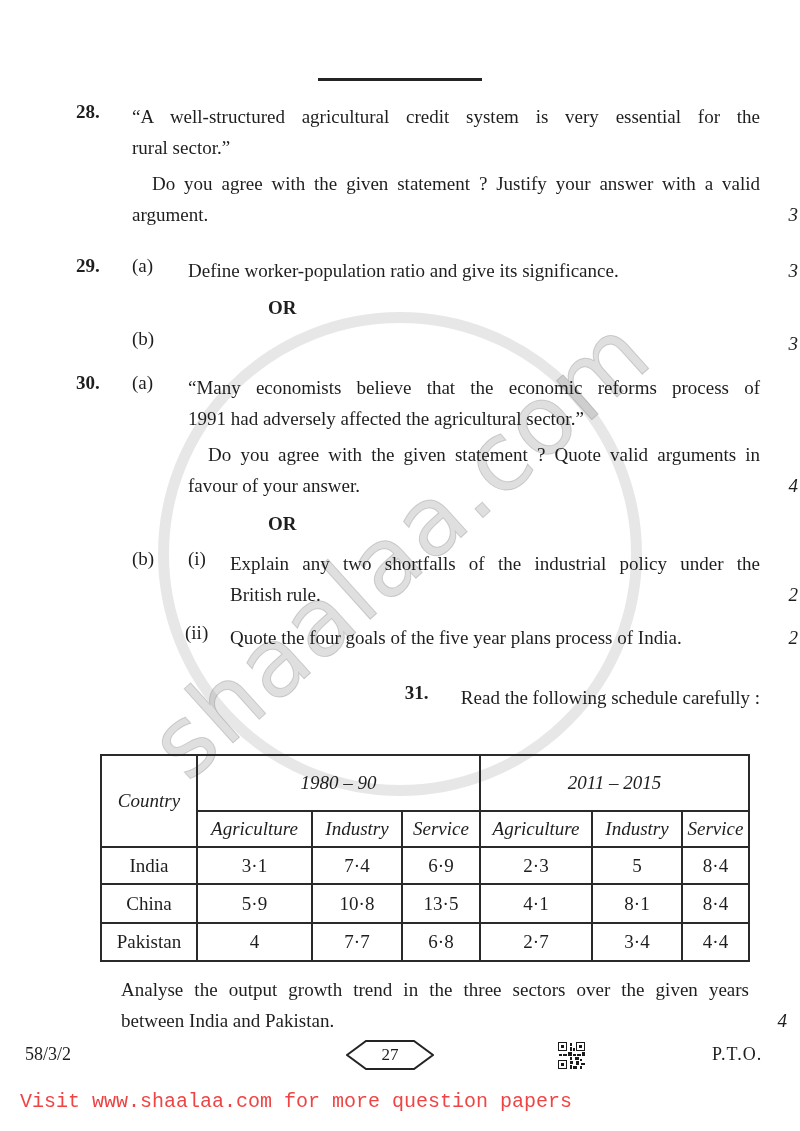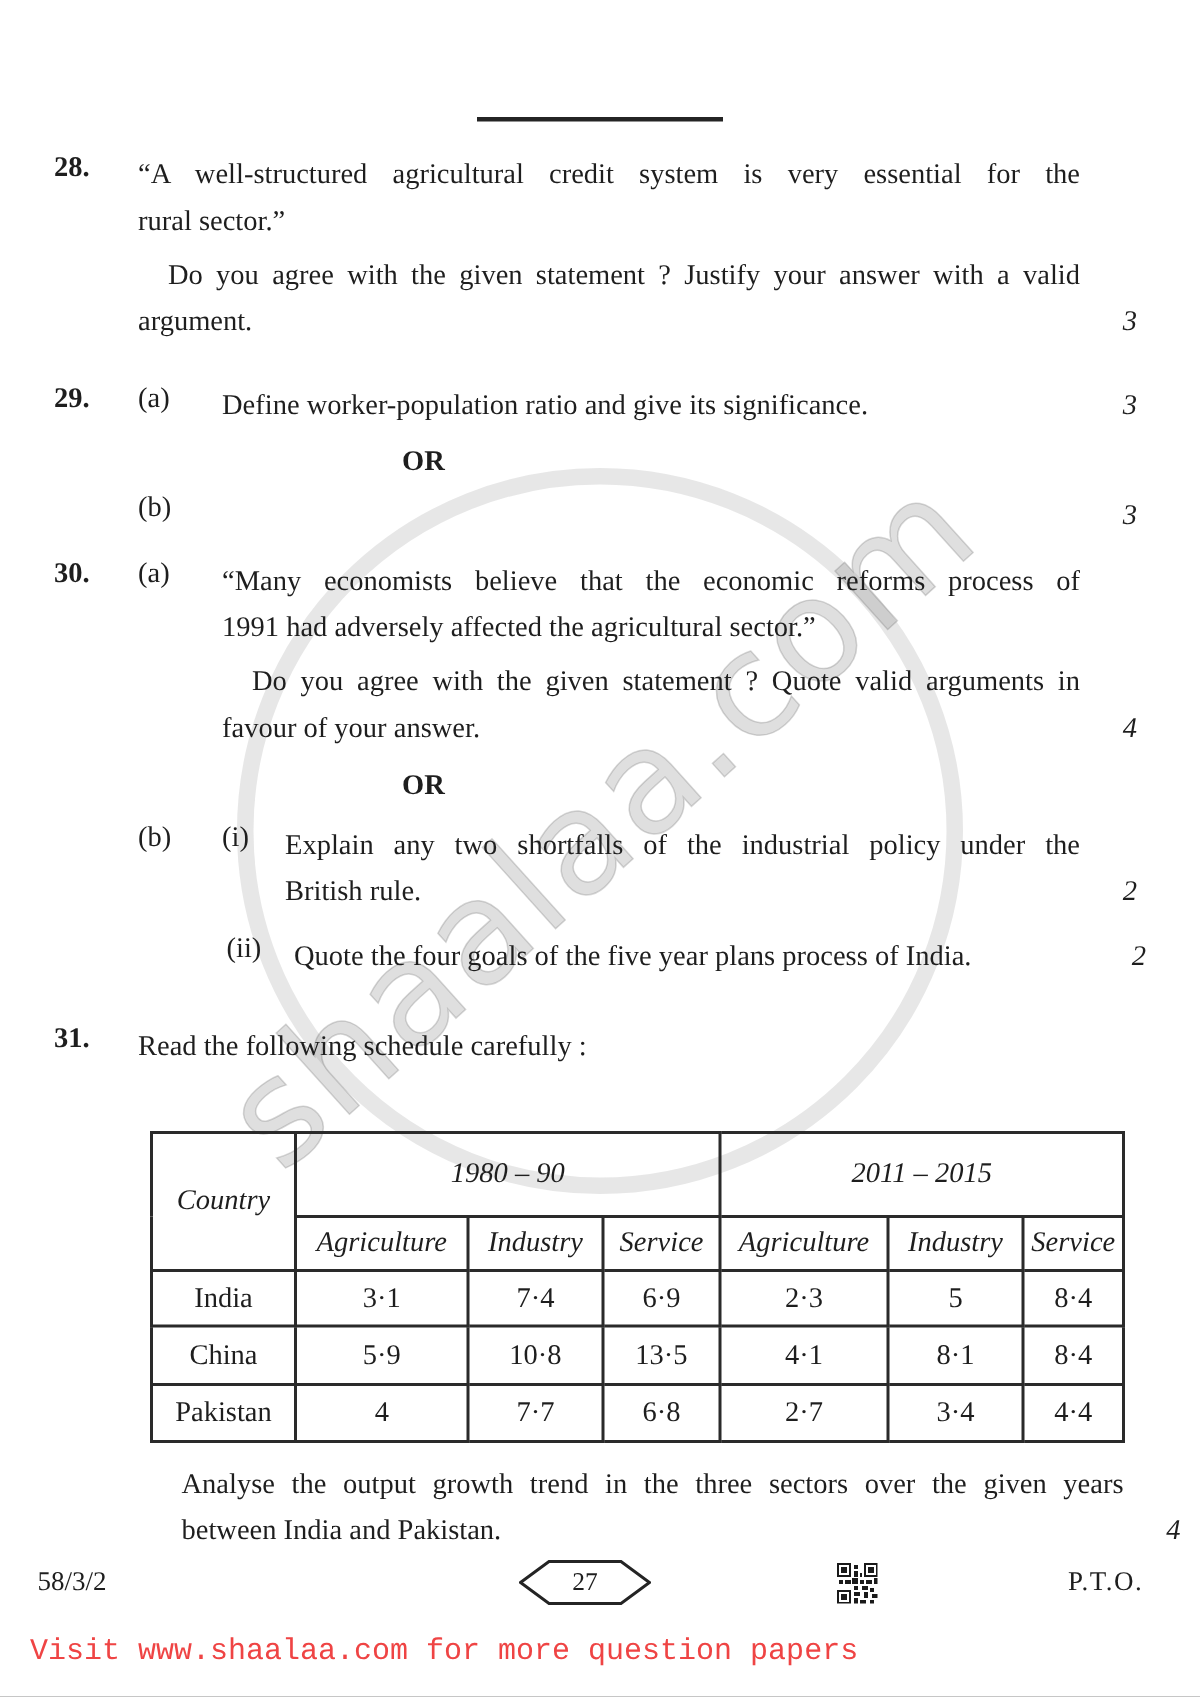--- a/index.html
+++ b/index.html
@@ -21,21 +21,21 @@
     position:absolute;left:42px;top:398px;width:716px;height:300px;
     display:flex;align-items:center;justify-content:center;
     transform:rotate(-42deg);pointer-events:none;
     font-family:"DejaVu Sans","Liberation Sans",sans-serif;
     font-size:96px;letter-spacing:2px;
     color:rgba(150,150,150,0.30);
     -webkit-text-stroke:1px rgba(110,110,110,0.28);
   }
 
   .q{position:absolute;left:36px;width:724px;}
-  .row{display:flex;align-items:flex-start;}
+  .row{display:flex;align-items:flex-start;justify-content:flex-end;}
   .qnum{font-weight:bold;width:56px;flex:0 0 56px;}
   .lab{width:56px;flex:0 0 56px;}
   .lab2{width:42px;flex:0 0 42px;}
   .ln{position:relative;line-height:31px;}
   .just{text-align:justify;text-align-last:justify;}
   .mark{position:absolute;right:-38px;top:0;font-style:italic;}
   .or-row{font-weight:bold;margin:6px 0 5px 232px;line-height:31px;}
   .p2{margin-top:5px;margin-left:20px;}
 
   .tbl-title{

